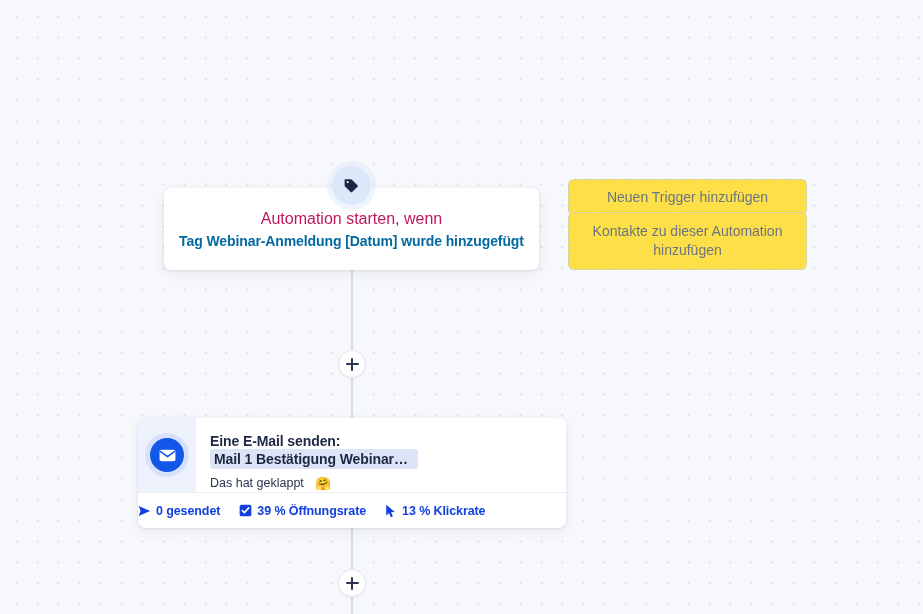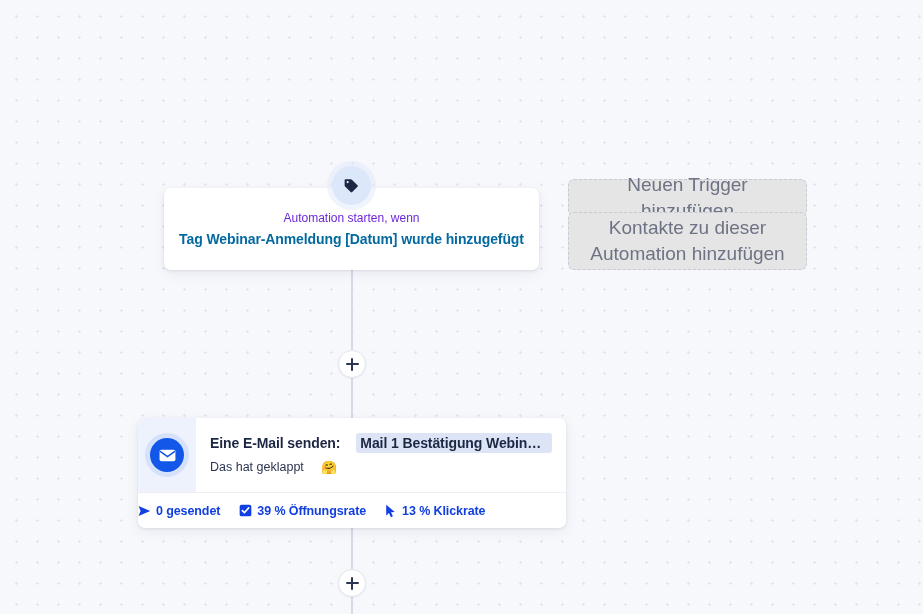--- a/index.html
+++ b/index.html
@@ -49,22 +49,22 @@
     border-radius: 7px;
     box-shadow: 0 1px 3px rgba(30,40,70,.10), 0 4px 14px rgba(30,40,70,.06);
     z-index: 2;
     display: flex;
     flex-direction: column;
     align-items: center;
     justify-content: center;
     gap: 5px;
   }
   #trigger-card .sub {
-    font-size: 12px;
-    color: #6d28d9;
+    font-size: 16px;
+    color: #be185d;
     line-height: 1.2;
   }
   #trigger-card .main {
     font-size: 14px;
     font-weight: bold;
     color: #0369a1;
     letter-spacing: -0.1px;
   }
 
   
@@ -80,25 +80,25 @@
     align-items: center;
     justify-content: center;
     z-index: 3;
     box-shadow: 0 0 0 5px rgba(221,231,250,.45);
   }
   #tag-bubble svg { width: 17px; height: 17px; display: block; }
 
   
   .dashed-btn {
     position: absolute;
-    background: #e5e5e5;
+    background: #fde047;
     border: 1.5px dashed #c5cad6;
     border-radius: 6px;
     color: #6d7384;
-    font-size: 19px;
+    font-size: 14px;
     display: flex;
     align-items: center;
     justify-content: center;
     text-align: center;
     line-height: 1.35;
     padding: 0 14px;
     cursor: pointer;
     z-index: 2;
   }
   #btn-new-trigger { left: 568px; top: 179px; width: 239px; height: 37px; }
@@ -171,22 +171,23 @@
   #envelope-bubble svg { width: 17px; height: 13px; display: block; }
 
   #email-content {
     flex: 1;
     padding: 15px 14px 0 14px;
     min-width: 0;
   }
   .email-title-row {
     display: flex;
     align-items: baseline;
-    gap: 16px;
+    gap: 0;
     white-space: nowrap;
+    flex-direction: column;
   }
   .email-title-label {
     font-size: 14px;
     font-weight: bold;
     color: #1c2744;
     letter-spacing: -0.1px;
   }
   .email-subject-chip {
     font-size: 14px;
     font-weight: bold;
@@ -199,21 +200,21 @@
     overflow: hidden;
     text-overflow: ellipsis;
     white-space: nowrap;
   }
   .email-note {
     margin-top: 7px;
     font-size: 12.5px;
     color: #2b3450;
     display: flex;
     align-items: center;
-    gap: 18px;
+    gap: 12px;
   }
   .email-note .emoji { font-size: 13px; line-height: 1; }
 
   #email-stats {
     border-top: 1px solid #eceef4;
     height: 36px;
     display: flex;
     align-items: center;
     gap: 19px;
   }

